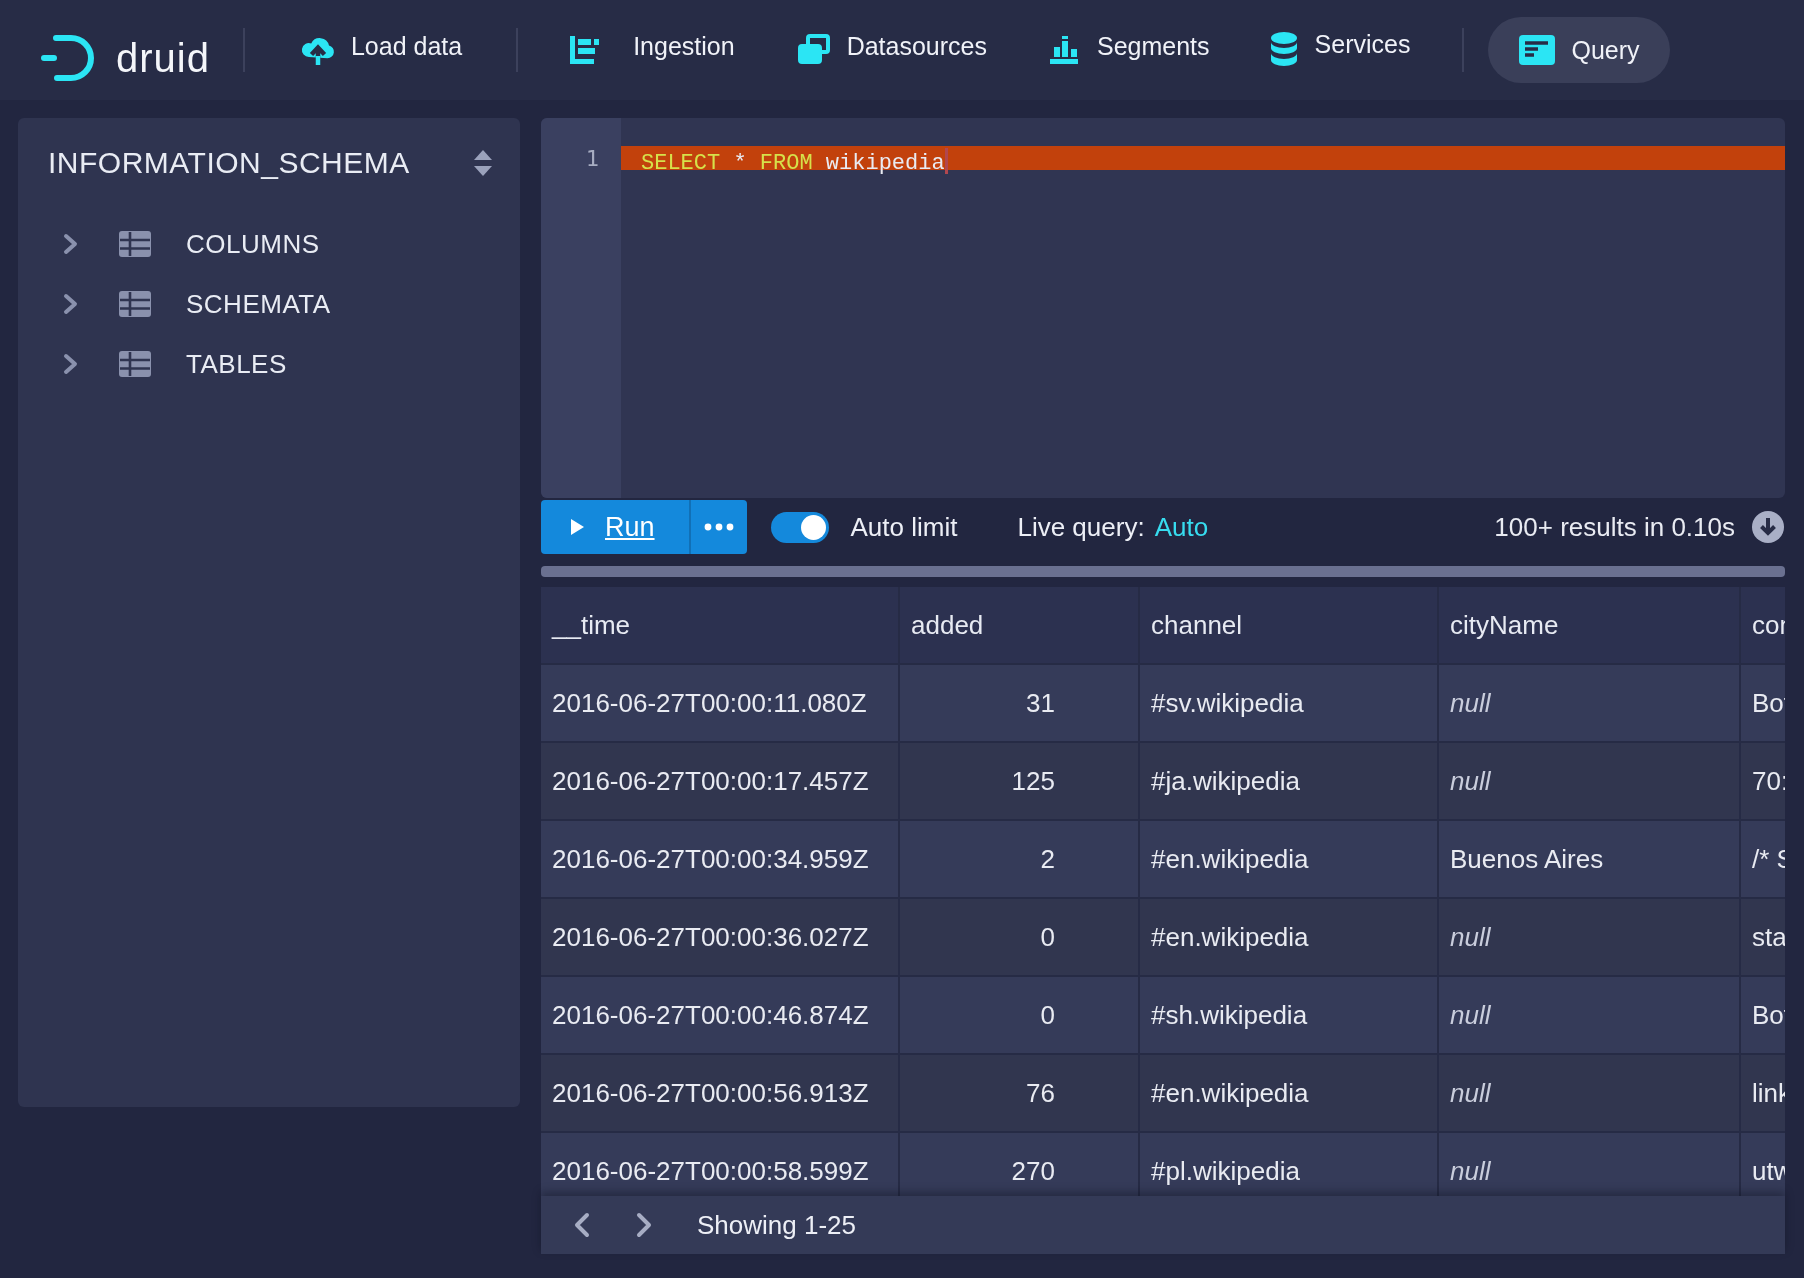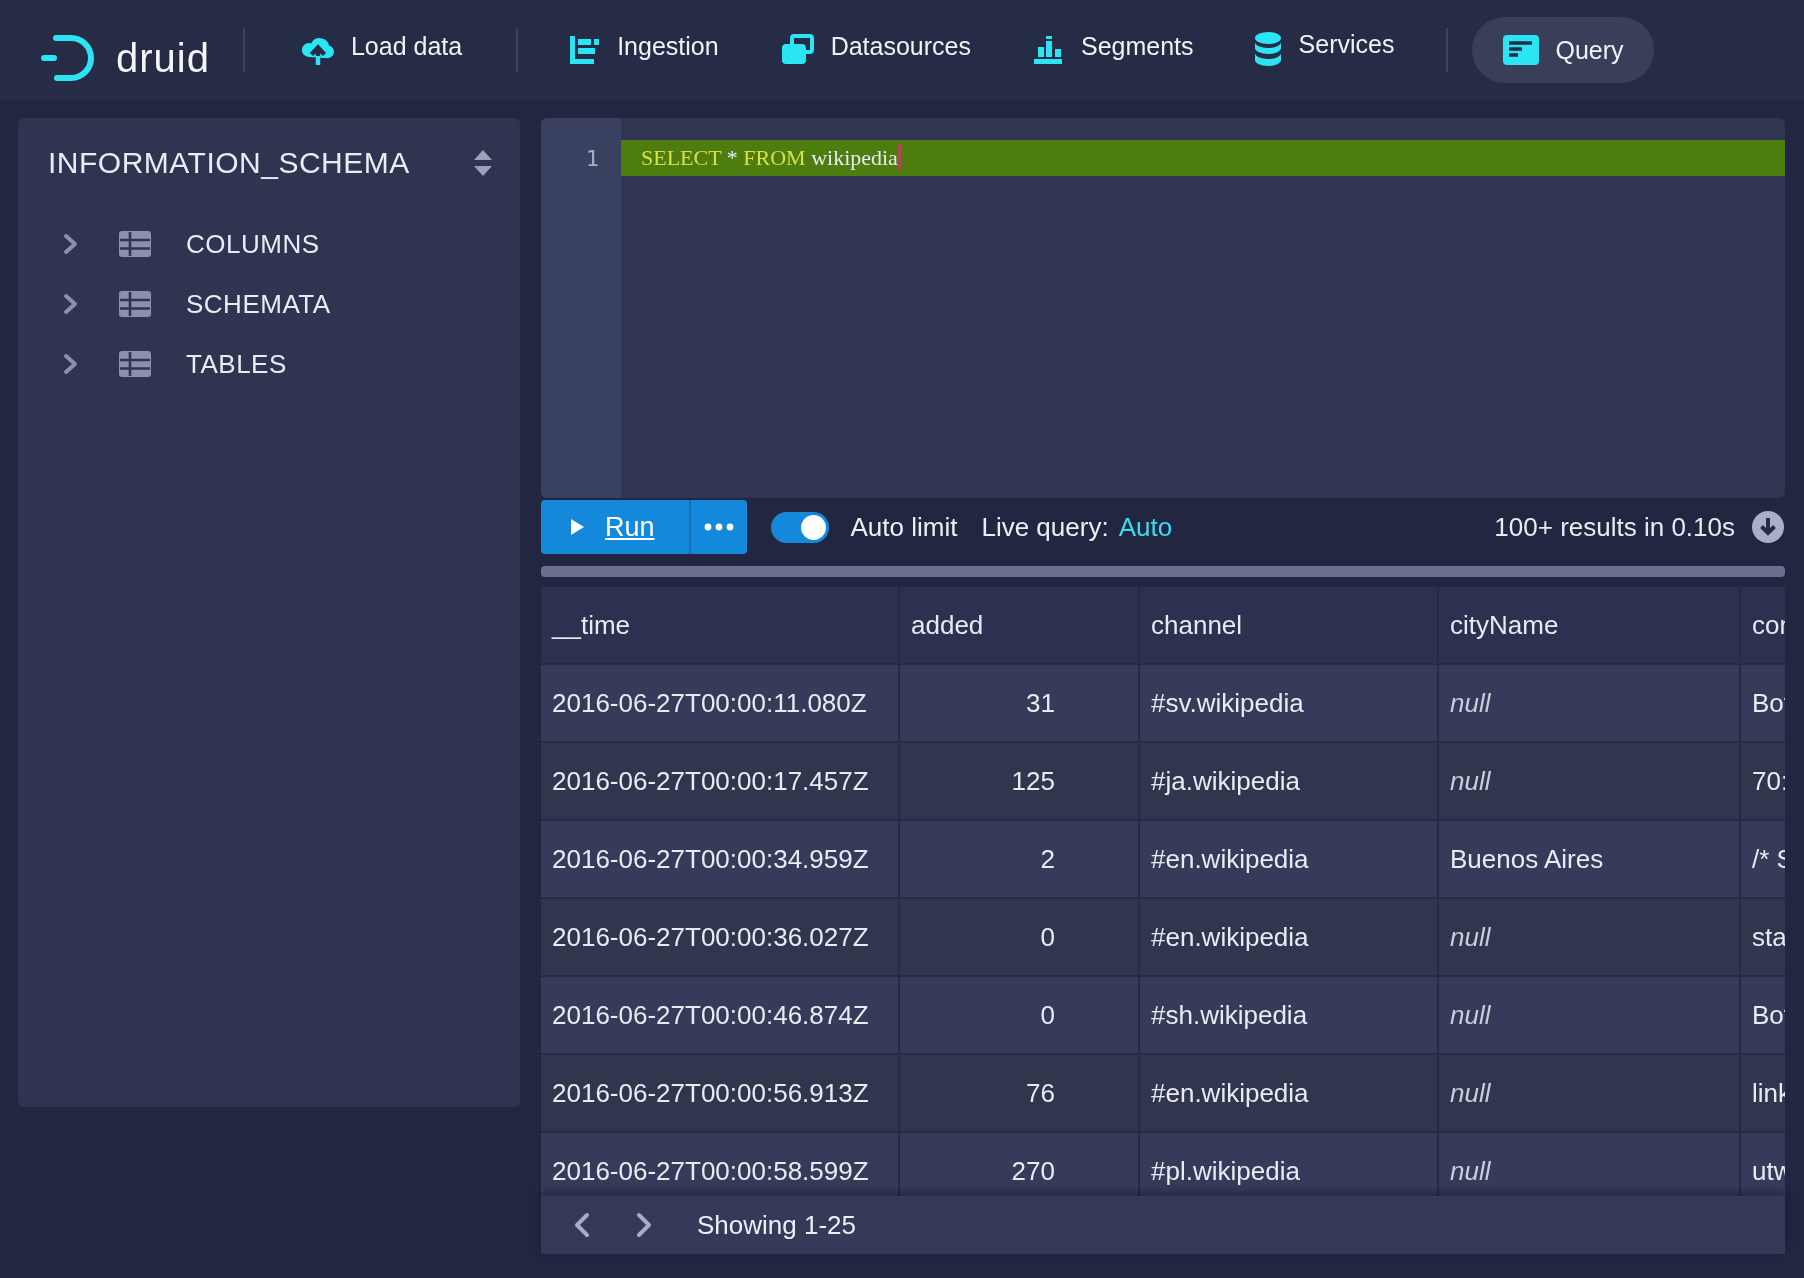--- a/index.html
+++ b/index.html
@@ -43,39 +43,39 @@
     position:absolute; left:541px; top:118px; width:1244px; height:380px;
     background:#303552; border-radius:6px; overflow:hidden;
   }
   .gutter-col{ position:absolute; left:0; top:0; width:80px; height:380px; background:#3A4060; }
   .ed-line{ position:absolute; left:0; top:22px; width:100%; height:36px; display:flex; align-items:center; }
   .ed-line .lnum{
     width:80px; text-align:right; padding-right:22px; font-family:"DejaVu Sans Mono",monospace;
     font-size:22px; color:#A7ADC2; position:relative; z-index:2;
   }
   .ed-line .code{
-    flex:1; height:36px; line-height:36px; background:#4d7c0f; padding-left:20px;
-    font-family:Liberation Serif, serif; font-size:22px; white-space:pre; color:#E9EBF2;
+    flex:1; height:24px; line-height:36px; background:#c2410c; padding-left:20px;
+    font-family:Liberation Mono, monospace; font-size:22px; white-space:pre; color:#E9EBF2;
   }
   .code .kw{ color:#D6E14A; }
   .caret-cursor{ display:inline-block; width:3px; height:26px; background:#B0474F; vertical-align:-5px; }
 
   
   .runbar{
     position:absolute; left:541px; top:500px; width:1244px; height:54px;
     display:flex; align-items:center;
   }
   .run-btn{ display:flex; height:54px; border-radius:4px; overflow:hidden; cursor:pointer; }
   .run-main{ background:#1489DC; display:flex; align-items:center; padding:0 34px 0 28px; }
   .run-main .lbl{ color:#FFFFFF; font-size:27px; margin-left:20px;text-decoration:underline; }
   .run-more{ background:#1489DC; border-left:2px solid #1170B6; width:58px; display:flex; align-items:center; justify-content:center; cursor:pointer; }
   .switch{ width:58px; height:31px; border-radius:16px; background:#1489DC; position:relative; margin-left:24px; cursor:pointer; }
   .switch .knob{ position:absolute; right:3px; top:3px; width:25px; height:25px; border-radius:50%; background:#FFFFFF; }
   .runbar .auto-limit{ font-size:26px; color:#EDEFF6; margin-left:22px; }
-  .runbar .live-q{ font-size:26px; color:#EDEFF6; margin-left:24px; }
+  .runbar .live-q{ font-size:26px; color:#EDEFF6; margin-left:60px; }
   .runbar .live-q-val{ font-size:26px; color:#37DCEF; margin-left:10px; cursor:pointer; }
   .runbar .results-sum{ font-size:26px; color:#E9EBF2; margin-left:auto; }
   .dl-btn{ margin-left:16px; cursor:pointer; }
 
   
   .hscroll{
     position:absolute; left:541px; top:566px; width:1244px; height:11px;
     background:#6A7090; border-radius:4px; cursor:pointer;
   }
 
@@ -132,21 +132,21 @@
         <path d="M9 25 a7 7 0 1 1 2.2-13.6 A9.5 9.5 0 0 1 29 13.5 a6.5 6.5 0 0 1 -1.5 12.8 Z" fill="#2BE5F4"></path>
         <path d="M18 32 V17 M11.5 22.5 L18 15.5 L24.5 22.5" stroke="#272C46" stroke-width="4.5" fill="none"></path>
         <path d="M18 33 V24" stroke="#2BE5F4" stroke-width="4.5"></path>
       </svg>
     </span>
     <span class="lbl">Load data</span>
   </div>
 
   <div class="nav-divider" style="margin-left:54px;"></div>
 
-  <div class="nav-item" style="margin-left:48px;">
+  <div class="nav-item" style="margin-left:48px;gap:16px;">
     <span class="icon">
       <svg width="36" height="36" viewBox="0 0 36 36" fill="#2BE5F4">
         <rect x="4" y="4" width="5" height="28"></rect>
         <rect x="4" y="27" width="24" height="5"></rect>
         <rect x="12" y="7" width="13" height="6"></rect>
         <rect x="28" y="7" width="5" height="6"></rect>
         <rect x="12" y="16" width="17" height="6"></rect>
       </svg>
     </span>
     <span class="lbl">Ingestion</span>

